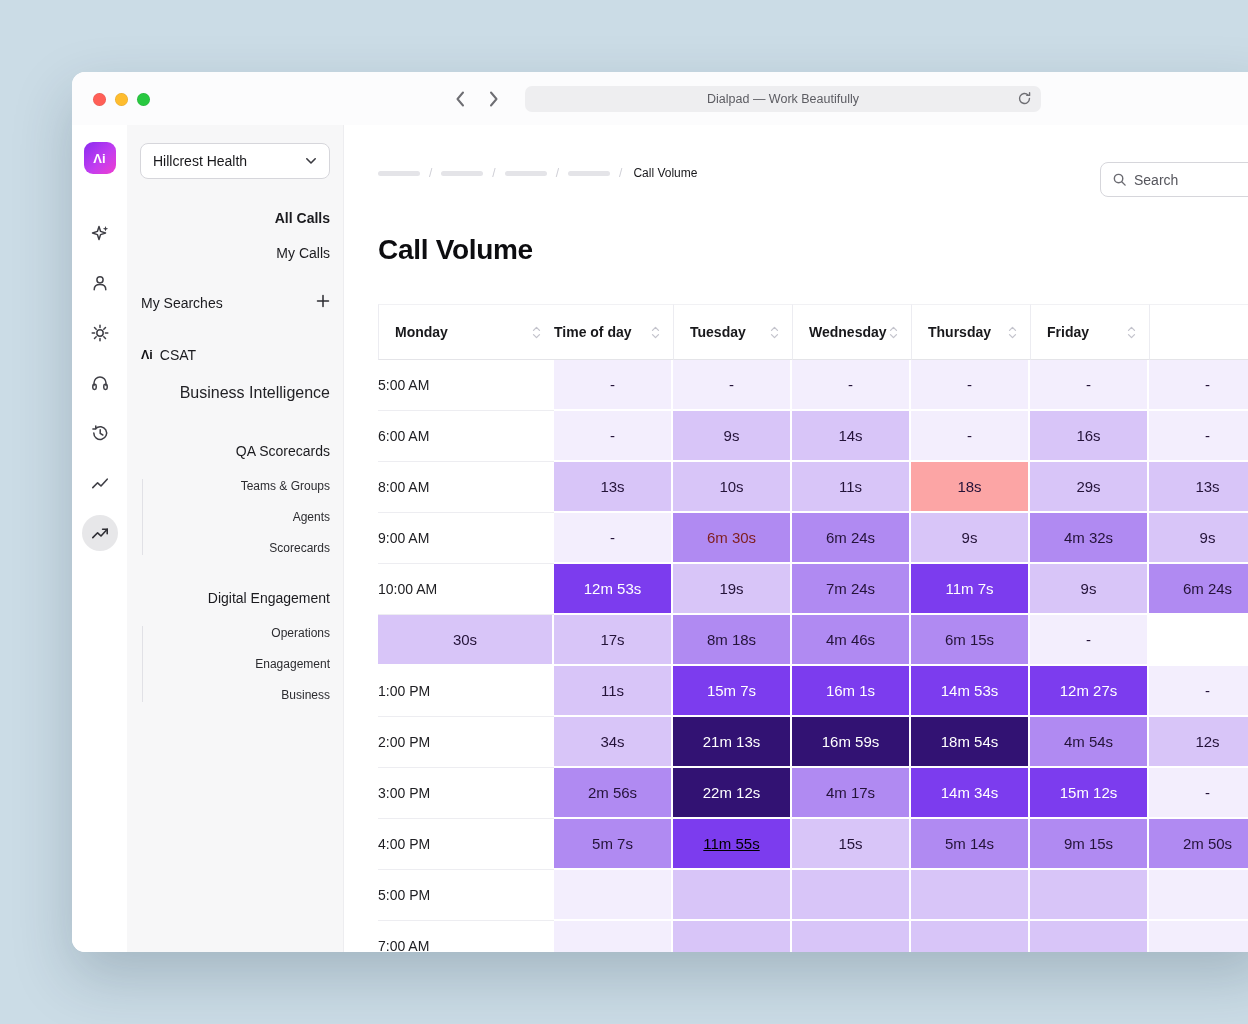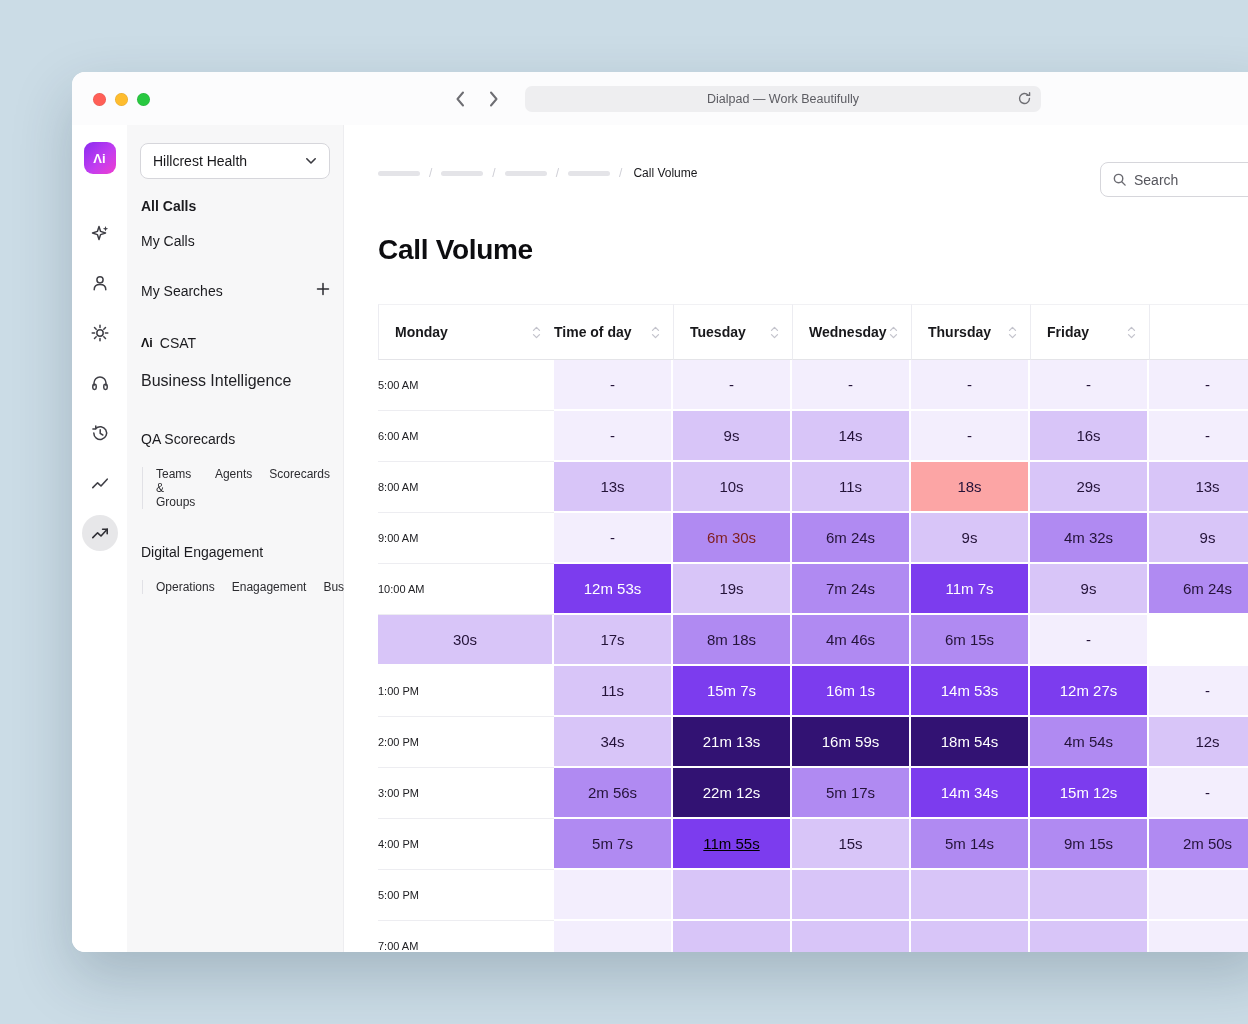--- a/index.html
+++ b/index.html
@@ -40,28 +40,28 @@
   .rail-icons { margin-top: 49px; display: flex; flex-direction: column; align-items: center; gap: 30px; }
   .rail-icon { width: 20px; height: 20px; display: flex; align-items: center; justify-content: center; cursor: pointer; }
   .rail-icon.selected { width: 36px; height: 36px; border-radius: 50%; background: #e7e7e9; margin: -8px 0; }
 
   .sidebar { width: 217px; flex: 0 0 217px; background: #f7f7f8; border-right: 1px solid #ededf0; padding: 18px 13px 0; }
   .org {
     width: 100%; height: 36px; background: #fff; border: 1px solid #d6d6db; border-radius: 8px;
     display: flex; align-items: center; justify-content: space-between; padding: 0 12px;
     font-size: 14px; color: #18181b; font-weight: 500; cursor: pointer; font-family: inherit;
   }
-  .snav { margin-top: 19px; padding-left: 1px; }
+  .snav { margin-top: 31px; padding-left: 1px; text-align: right; }
   .item { font-size: 14px; color: #1b1b1f; cursor: pointer; }
   .item.bold { font-weight: 700; }
   .item.small { font-size: 16px; color: #222226; }
   .row { display: flex; align-items: center; justify-content: space-between; }
   .csat-row { display: flex; align-items: center; gap: 7px; }
   .csat-glyph { font-size: 12.5px; font-weight: 700; color: #141417; }
-  .subgroup { margin-top: 20px; margin-left: 1px; border-left: 1px solid #e1e1e6; padding-left: 13px; display: flex; flex-direction: row; gap: 17px; }
+  .subgroup { margin-top: 20px; margin-left: 1px; border-left: 1px solid #e1e1e6; padding-left: 13px; display: flex; flex-direction: column; gap: 17px; }
   .subitem { font-size: 12px; color: #2c2c30; cursor: pointer; }
   .mt19 { margin-top: 19px; } .mt33 { margin-top: 33px; } .mt35 { margin-top: 35px; }
   .mt21 { margin-top: 21px; } .mt41 { margin-top: 41px; }
 
   .main { position: relative; flex: 1; background: #fff; padding-left: 34px; overflow: hidden; }
 
   .topbar { margin-top: 38px; height: 20px; display: flex; align-items: center; }
   .breadcrumb { display: flex; align-items: center; gap: 9px; }
   .bc-dash { width: 42px; height: 5px; border-radius: 3px; background: #e4e4e8; }
   .bc-sep { color: #cfcfd6; font-size: 12px; }
@@ -81,21 +81,21 @@
   .table { margin-top: 37px; width: 890px; }
   .thead, .tr { display: grid; grid-template-columns: 176px repeat(6, 119px); }
   .thead { height: 56px; }
   .tr { height: 51px; }
   .th {
     display: flex; align-items: center; font-size: 14px; font-weight: 700; color: #18181b;
     border-bottom: 1px solid #e4e4e8; border-top: 1px solid #f1f1f4; padding-right: 13px; cursor: pointer;
   }
   .th.day { border-left: 1px solid #ececf1; padding-left: 16px; }
   .th .sort { margin-left: auto; flex: 0 0 auto; }
-  .td.time { display: flex; align-items: center; font-size: 11px; color: #202024; border-bottom: 1px solid #ededf1; }
+  .td.time { display: flex; align-items: center; font-size: 14px; color: #202024; border-bottom: 1px solid #ededf1; }
   .td.heat {
     display: flex; align-items: center; justify-content: center; font-size: 15px;
     border-right: 2px solid #fff; border-bottom: 2px solid #fff; cursor: pointer;
   }
 </style>
 </head>
 <body>
 
 <div class="stage">
   <div class="window">
@@ -367,21 +367,21 @@
                 <div class="td heat s4" style="background: rgb(50, 18, 115); color: rgb(255, 255, 255);">21m 13s</div>
                 <div class="td heat s4" style="background: rgb(50, 18, 115); color: rgb(255, 255, 255);">16m 59s</div>
                 <div class="td heat s4" style="background: rgb(50, 18, 115); color: rgb(255, 255, 255);">18m 54s</div>
                 <div class="td heat s2" style="background: rgb(176, 138, 242); color: rgb(36, 19, 57);">4m 54s</div>
                 <div class="td heat s1" style="background: rgb(216, 197, 248); color: rgb(36, 19, 57);">12s</div>
               </div>
               <div class="tr">
                 <div class="td time">3:00 PM</div>
                 <div class="td heat s2" style="background: rgb(176, 138, 242); color: rgb(36, 19, 57);">2m 56s</div>
                 <div class="td heat s4" style="background: rgb(50, 18, 115); color: rgb(255, 255, 255);">22m 12s</div>
-                <div class="td heat s2" style="background: rgb(176, 138, 242); color: rgb(36, 19, 57);">5m 17s</div>
+                <div class="td heat s2" style="background: rgb(176, 138, 242); color: rgb(36, 19, 57);">4m 17s</div>
                 <div class="td heat s3" style="background: rgb(124, 60, 238); color: rgb(255, 255, 255);">14m 34s</div>
                 <div class="td heat s3" style="background: rgb(124, 60, 238); color: rgb(255, 255, 255);">15m 12s</div>
                 <div class="td heat s0" style="background: rgb(243, 238, 253); color: rgb(36, 19, 57);">-</div>
               </div>
               <div class="tr">
                 <div class="td time">4:00 PM</div>
                 <div class="td heat s2" style="background: rgb(176, 138, 242); color: rgb(36, 19, 57);">5m 7s</div>
                 <div class="td heat s3" style="background: rgb(124, 60, 238); color: #000000; text-decoration: underline;">11m 55s</div>
                 <div class="td heat s1" style="background: rgb(216, 197, 248); color: rgb(36, 19, 57);">15s</div>
                 <div class="td heat s2" style="background: rgb(176, 138, 242); color: rgb(36, 19, 57);">5m 14s</div>

